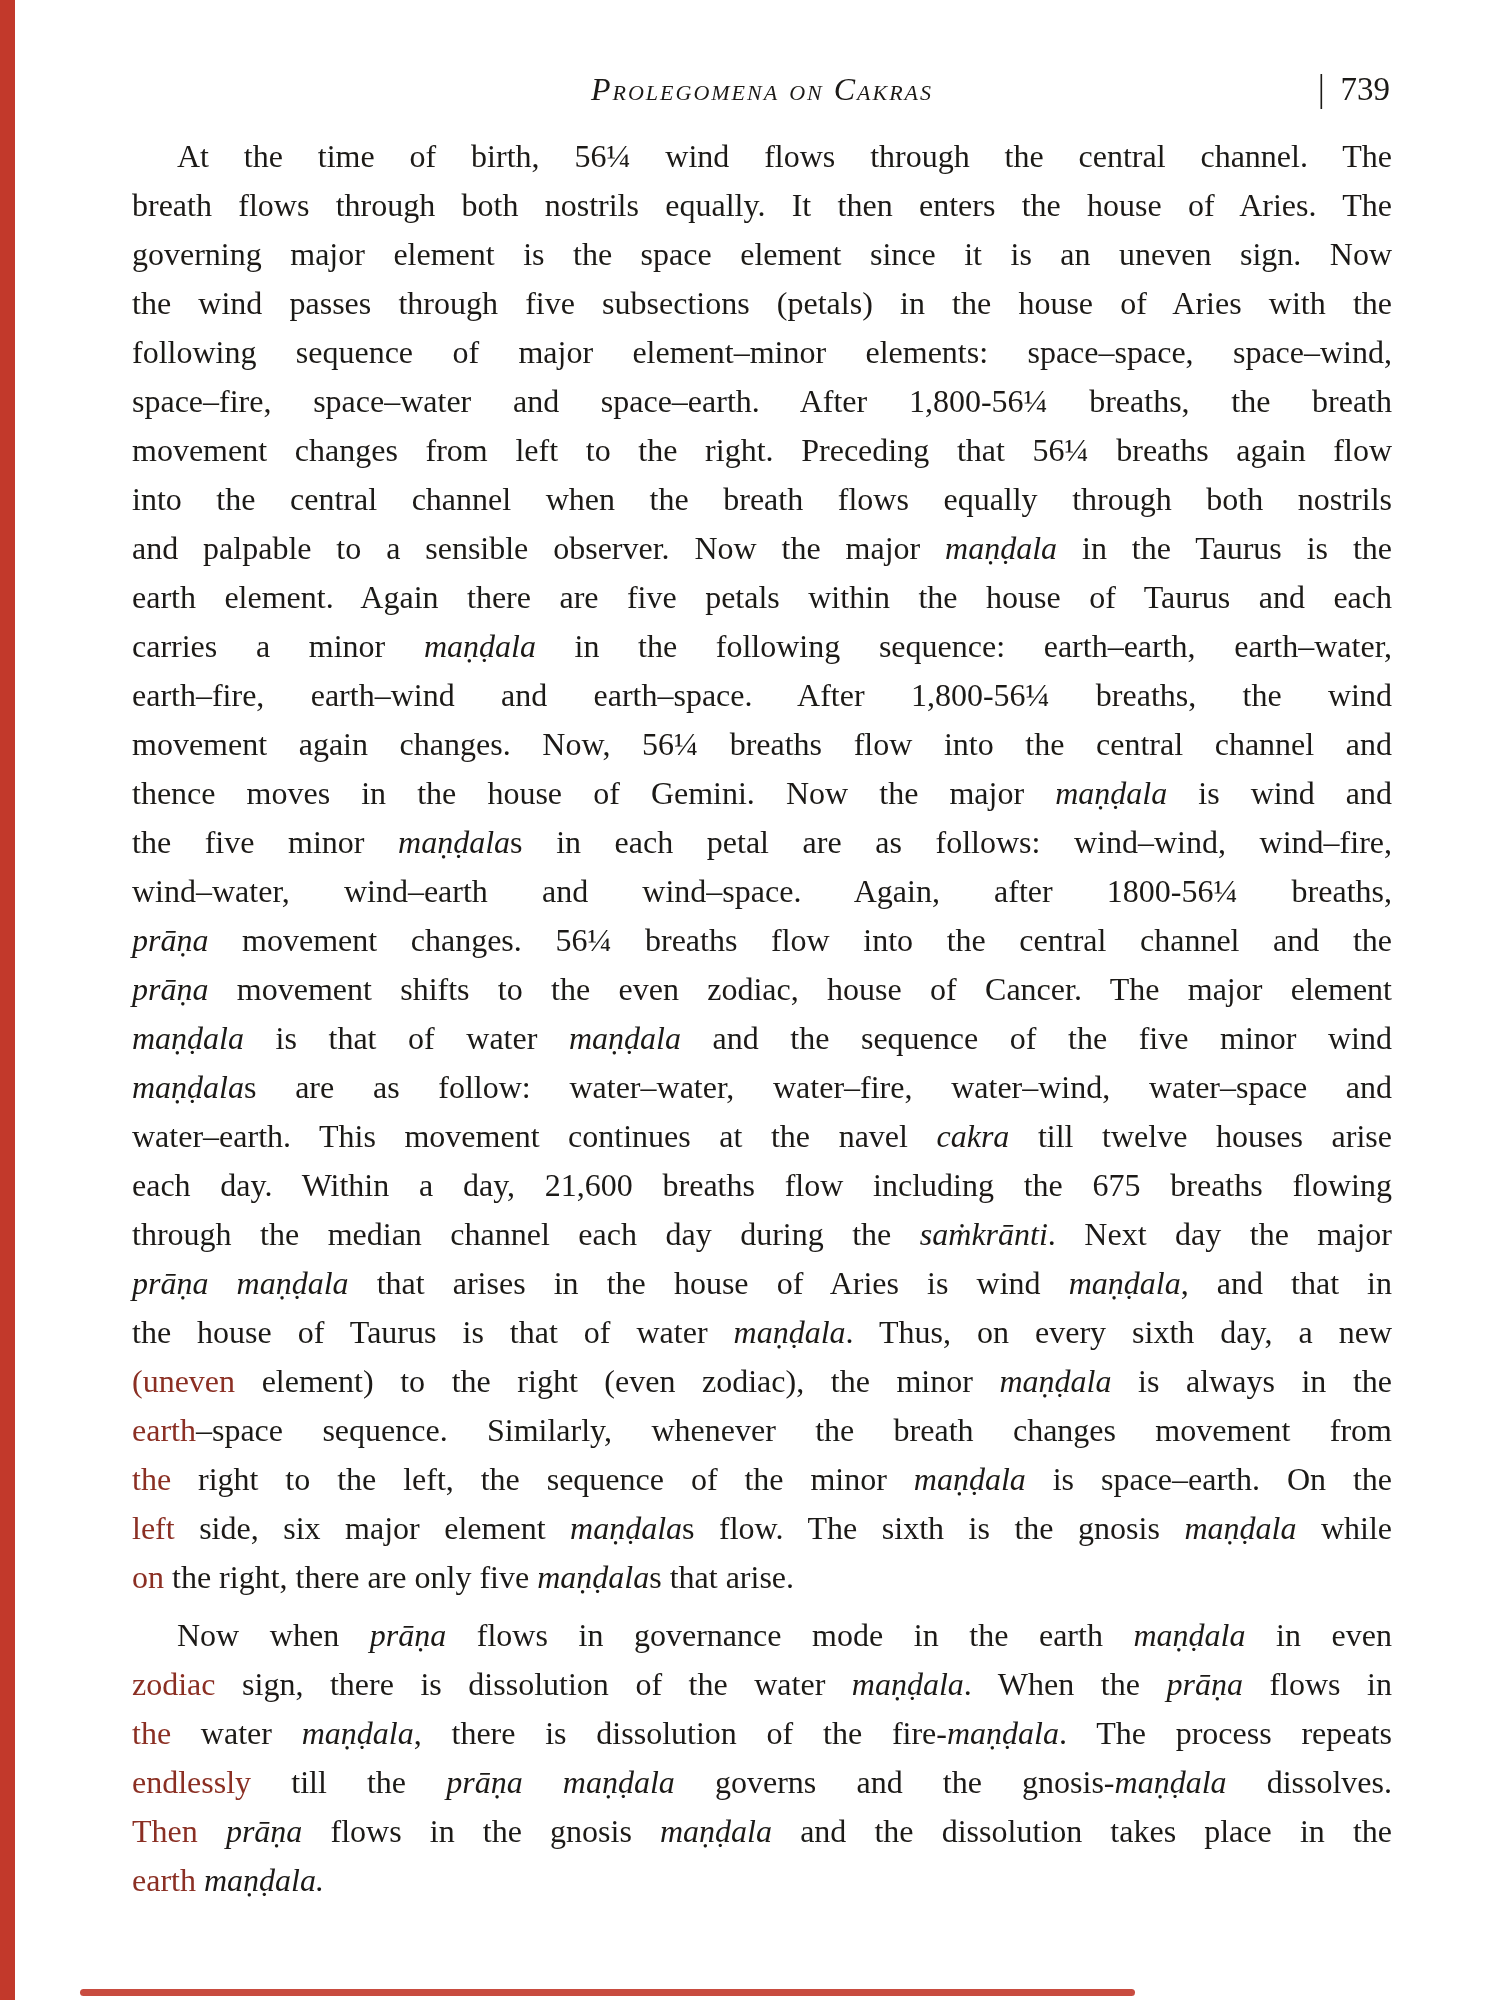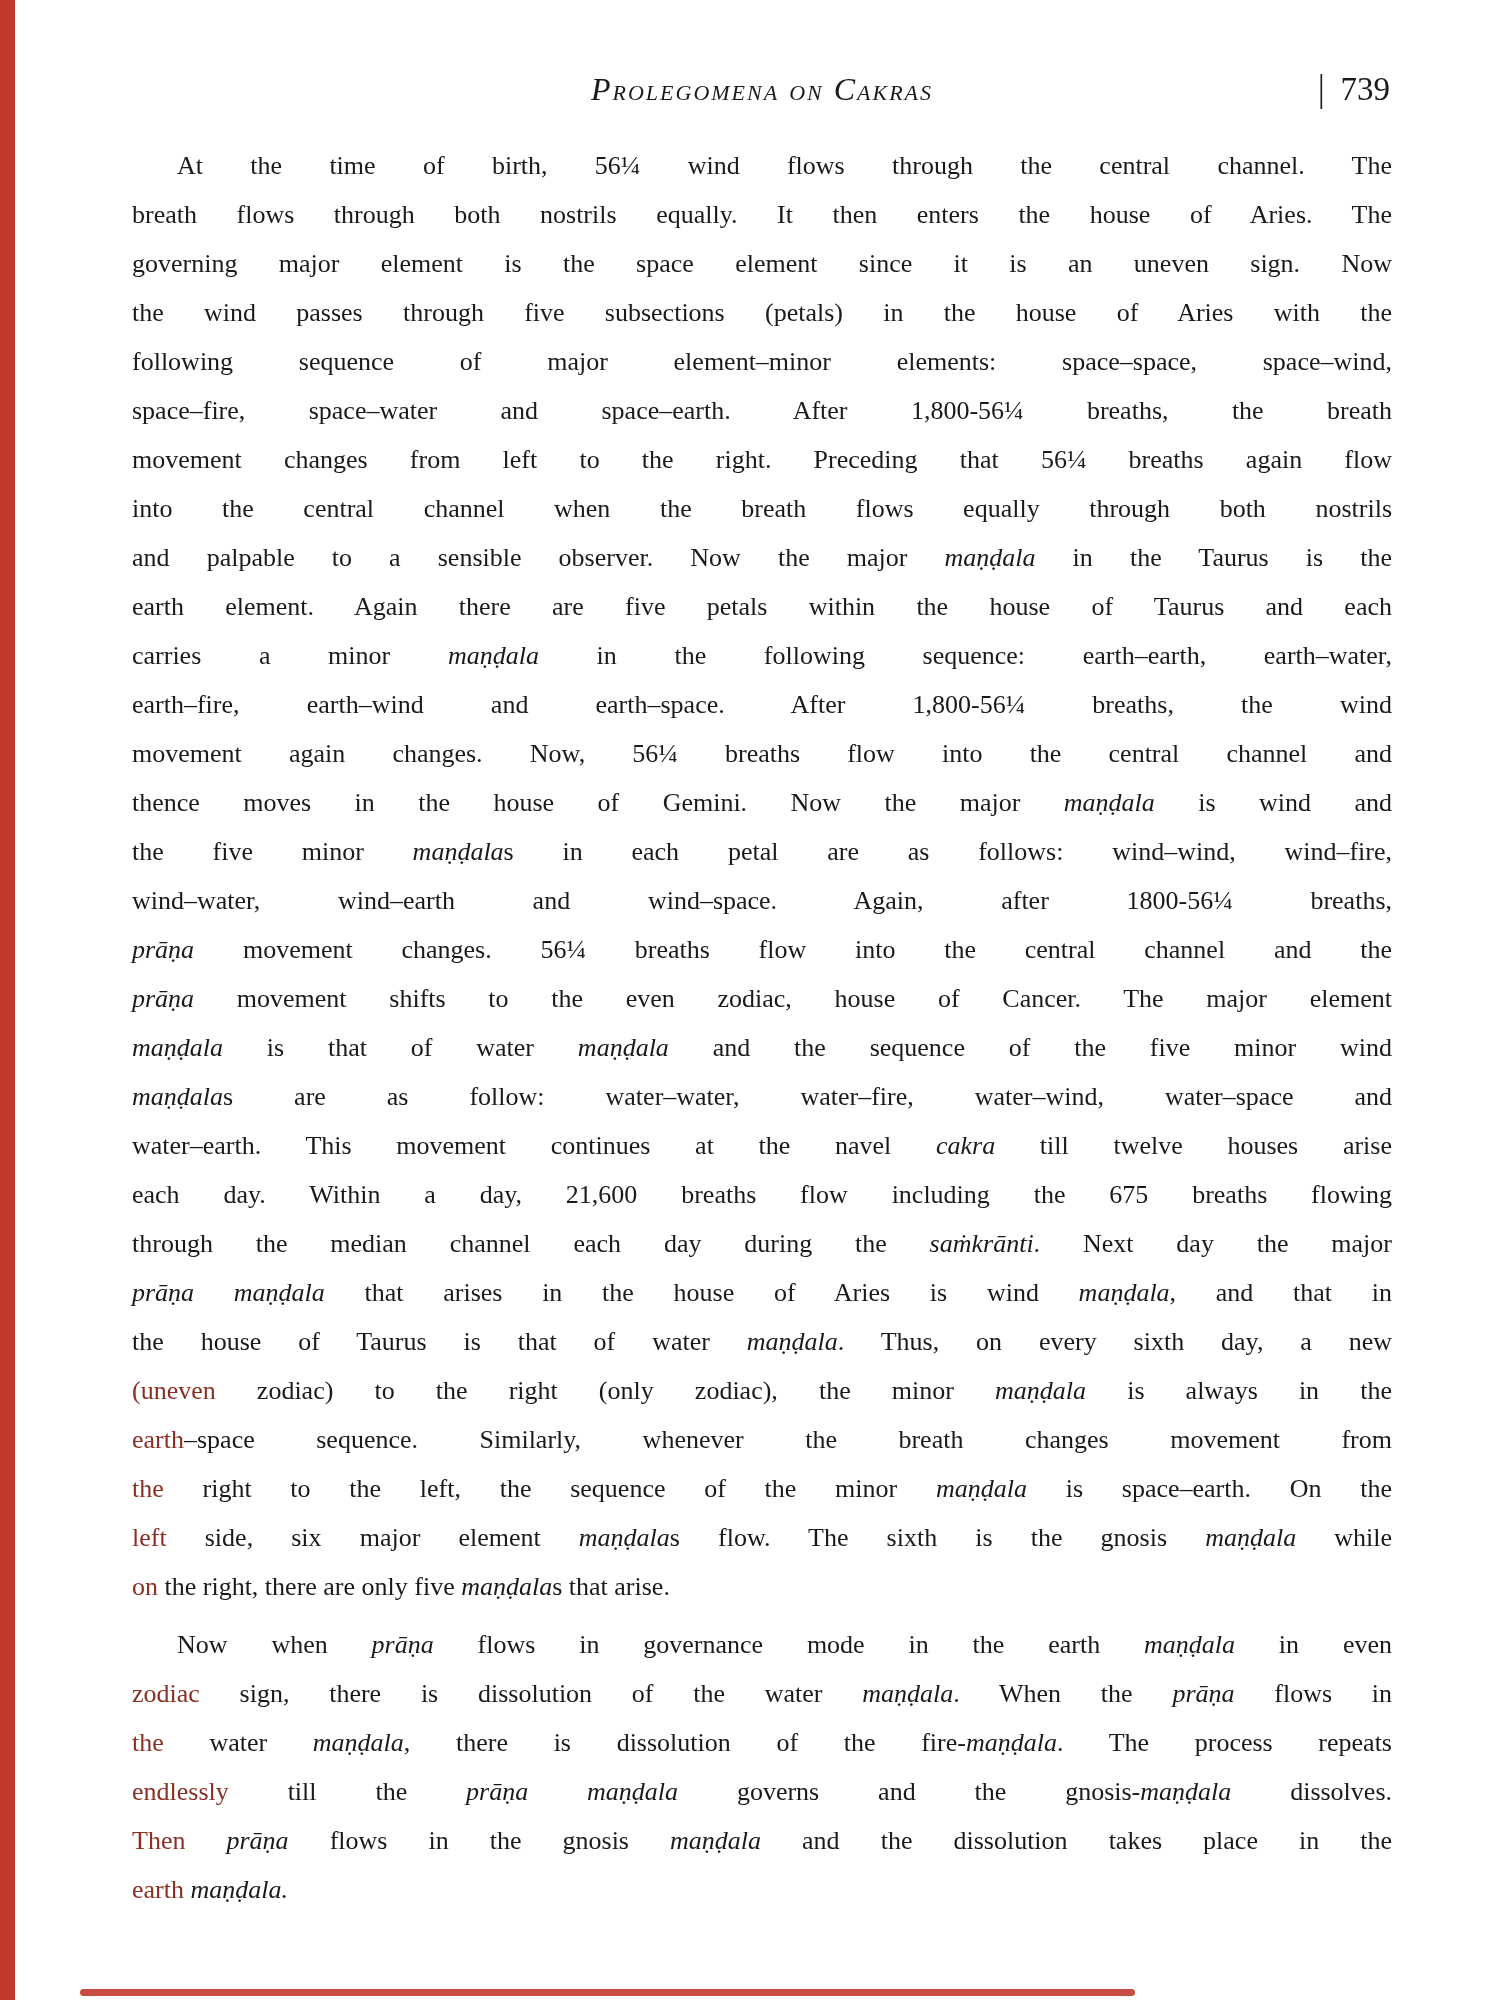--- a/index.html
+++ b/index.html
@@ -53,22 +53,22 @@
     line-height: 42px;
     white-space: nowrap;
     text-align: right;
   }
   .page-num .bar {
     display: inline-block;
     transform: scaleY(1.12);
     margin-right: 16px;
   }
   .body-text {
-    margin-top: 31px;
-    font-size: 26px;
+    margin-top: 22px;
+    font-size: 32px;
     line-height: 49px;
   }
   .para + .para { margin-top: 9px; }
   .line {
     text-align: justify;
     text-align-last: justify;
   }
   .line.end { text-align-last: left; }
   .line.first { text-indent: 45px; }
   .it { font-style: italic; }
@@ -105,21 +105,21 @@
         <div class="line"><span>wind–water, wind–earth and wind–space. Again, after 1800-56¼ breaths,</span></div>
         <div class="line"><span class="it">prāṇa</span><span> movement changes. 56¼ breaths flow into the central channel and the</span></div>
         <div class="line"><span class="it">prāṇa</span><span> movement shifts to the even zodiac, house of Cancer. The major element</span></div>
         <div class="line"><span class="it">maṇḍala</span><span> is that of water </span><span class="it">maṇḍala</span><span> and the sequence of the five minor wind</span></div>
         <div class="line"><span class="it">maṇḍala</span><span>s are as follow: water–water, water–fire, water–wind, water–space and</span></div>
         <div class="line"><span>water–earth. This movement continues at the navel </span><span class="it">cakra</span><span> till twelve houses arise</span></div>
         <div class="line"><span>each day. Within a day, 21,600 breaths flow including the 675 breaths flowing</span></div>
         <div class="line"><span>through the median channel each day during the </span><span class="it">saṁkrānti</span><span>. Next day the major</span></div>
         <div class="line"><span class="it">prāṇa maṇḍala</span><span> that arises in the house of Aries is wind </span><span class="it">maṇḍala</span><span>, and that in</span></div>
         <div class="line"><span>the house of Taurus is that of water </span><span class="it">maṇḍala</span><span>. Thus, on every sixth day, a new</span></div>
-        <div class="line"><span class="rd">(uneven</span><span> zodiac) to the right (only zodiac), the minor </span><span class="it">maṇḍala</span><span> is always in the</span></div>
+        <div class="line"><span class="rd">(uneven</span><span> element) to the right (even zodiac), the minor </span><span class="it">maṇḍala</span><span> is always in the</span></div>
         <div class="line"><span class="rd">earth</span><span>–space sequence. Similarly, whenever the breath changes movement from</span></div>
         <div class="line"><span class="rd">the</span><span> right to the left, the sequence of the minor </span><span class="it">maṇḍala</span><span> is space–earth. On the</span></div>
         <div class="line"><span class="rd">left</span><span> side, six major element </span><span class="it">maṇḍala</span><span>s flow. The sixth is the gnosis </span><span class="it">maṇḍala</span><span> while</span></div>
         <div class="line end"><span class="rd">on</span><span> the right, there are only five </span><span class="it">maṇḍala</span><span>s that arise.</span></div>
       </div>
       <div class="para">
         <div class="line first"><span>Now when </span><span class="it">prāṇa</span><span> flows in governance mode in the earth </span><span class="it">maṇḍala</span><span> in even</span></div>
         <div class="line"><span class="rd">zodiac</span><span> sign, there is dissolution of the water </span><span class="it">maṇḍala</span><span>. When the </span><span class="it">prāṇa</span><span> flows in</span></div>
         <div class="line"><span class="rd">the</span><span> water </span><span class="it">maṇḍala</span><span>, there is dissolution of the fire-</span><span class="it">maṇḍala</span><span>. The process repeats</span></div>
         <div class="line"><span class="rd">endlessly</span><span> till the </span><span class="it">prāṇa maṇḍala</span><span> governs and the gnosis-</span><span class="it">maṇḍala</span><span> dissolves.</span></div>

